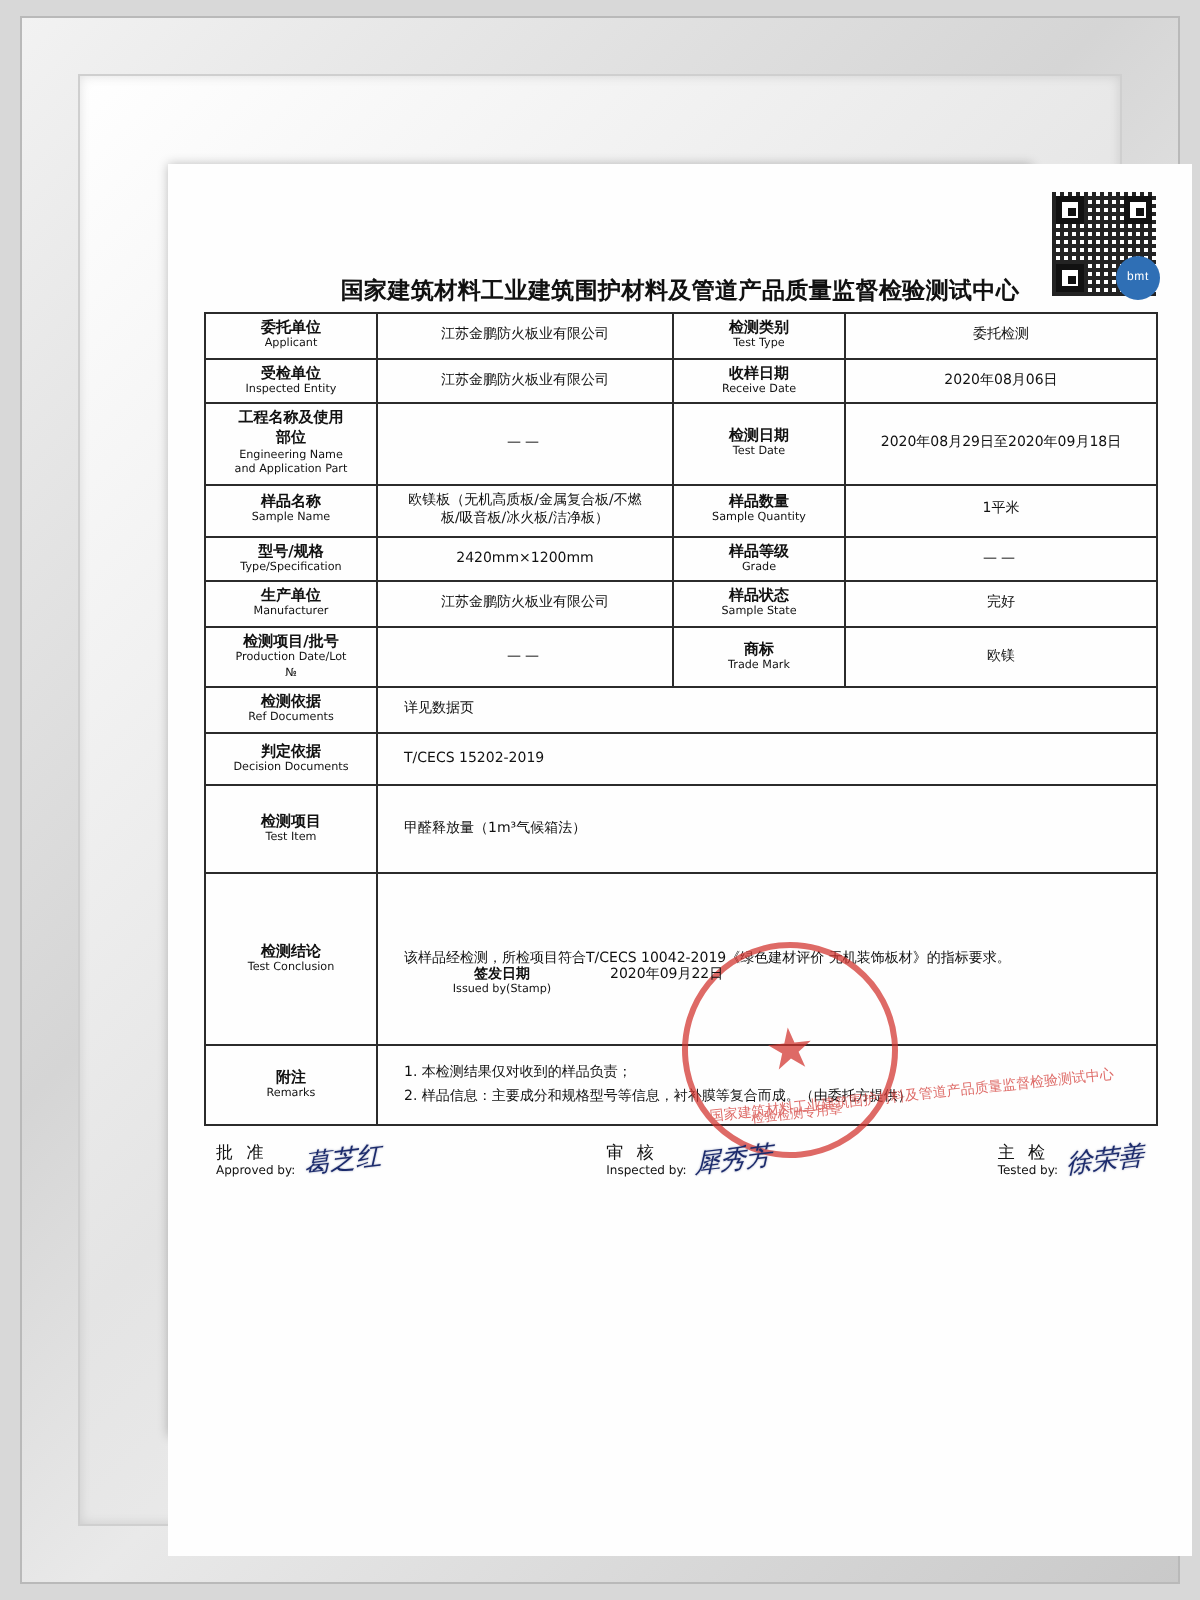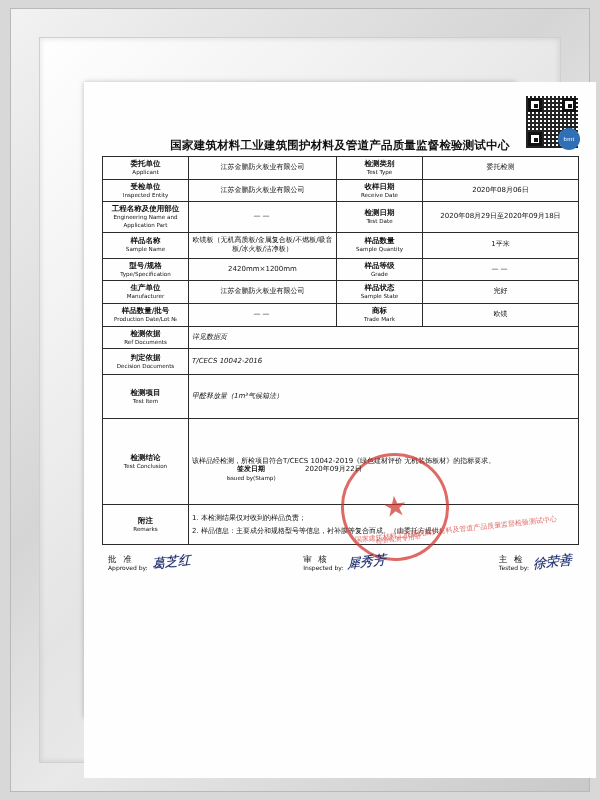--- a/index.html
+++ b/index.html
@@ -72,29 +72,29 @@
   #meta-row .right { font-family:"DejaVu Sans", sans-serif; }
   table#doc {
     width:100%; border-collapse:collapse; margin-top:3px;
     table-layout:fixed;
   }
   table#doc td {
     border:1px solid #2b2b2b;
     font-family:"DejaVu Sans", sans-serif;
     font-size:7px;
     color:#111;
-    padding:2px 3px;
+    padding:2px 13px;
     vertical-align:middle;
     line-height:1.35;
   }
   .lbl { text-align:center; width:86px; }
   .lbl .cn { display:block; font-size:7.5px; font-weight:bold; }
   .lbl .en { display:block; font-size:5.6px; }
   .val { text-align:center; }
-  .val.left { text-align:left; padding-left:6px;font-style:italic; }
+  .val.left { text-align:left; padding-left:6px; }
   .w-val1 { width:148px; }
   .w-lbl2 { width:86px; }
   .w-val2 { width:128px; }
   .tall-a { height:26px; }
   .dash { letter-spacing:2px; }
   .conclusion-cell { position:relative; height:86px; text-align:left; padding:6px 8px; vertical-align:top;}
   .conclusion-text { display:block; line-height:1.9; }
   .sign-row { position:absolute; left:8px; bottom:22px; right:8px; display:flex; }
   .sign-lbl { text-align:center; width:108px; }
   .sign-val { text-align:left; flex:1; }
@@ -240,21 +240,21 @@
               </td>
               <td class="val">江苏金鹏防火板业有限公司</td>
               <td class="lbl">
                 <span class="cn">样品状态</span>
                 <span class="en">Sample State</span>
               </td>
               <td class="val">完好</td>
             </tr>
             <tr>
               <td class="lbl">
-                <span class="cn">样品数量/批号</span>
+                <span class="cn">检测项目/批号</span>
                 <span class="en">Production Date/Lot №</span>
               </td>
               <td class="val dash">——</td>
               <td class="lbl">
                 <span class="cn">商标</span>
                 <span class="en">Trade Mark</span>
               </td>
               <td class="val">欧镁</td>
             </tr>
 
@@ -263,21 +263,21 @@
                 <span class="cn">检测依据</span>
                 <span class="en">Ref Documents</span>
               </td>
               <td class="val left" colspan="3">详见数据页</td>
             </tr>
             <tr>
               <td class="lbl tall-a">
                 <span class="cn">判定依据</span>
                 <span class="en">Decision Documents</span>
               </td>
-              <td class="val left" colspan="3">T/CECS 10042-2016</td>
+              <td class="val left" colspan="3">T/CECS 15202-2019</td>
             </tr>
             <tr>
               <td class="lbl" style="height:44px">
                 <span class="cn">检测项目</span>
                 <span class="en">Test Item</span>
               </td>
               <td class="val left" colspan="3">甲醛释放量（1m³气候箱法）</td>
             </tr>
 
             <tr>

